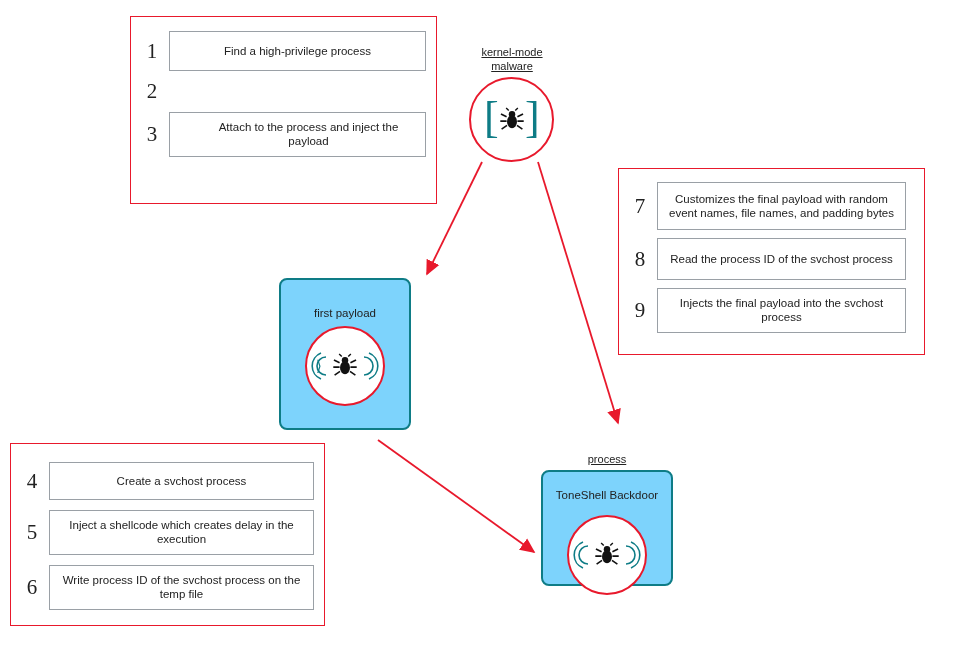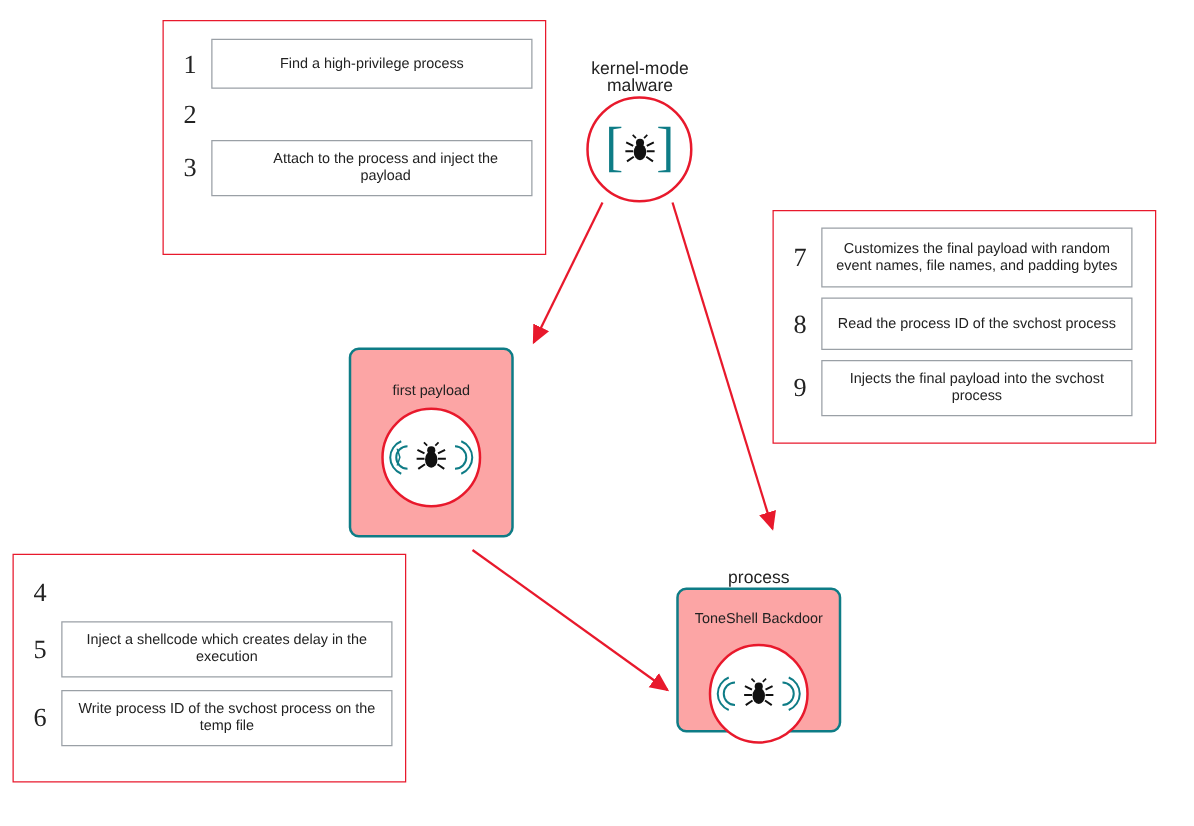--- a/index.html
+++ b/index.html
@@ -54,30 +54,31 @@
     padding: 7px 6px;
     line-height: 1.25;
     box-sizing: border-box;
     min-height: 38px;
     display: flex;
     align-items: center;
     justify-content: center;
   }
   .node-label {
     position: absolute;
-    font-size: 14px;
+    font-size: 11px;
     color: #222222;
     text-align: center;
     line-height: 1.25;
+    text-decoration: underline;
   }
   .node-box {
     position: absolute;
     border: 2px solid #0e7c86;
     border-radius: 8px;
-    background: #fca5a5;
+    background: #7dd3fc;
     box-sizing: border-box;
   }
   .inner-label {
     position: absolute;
     font-size: 11.5px;
     color: #222222;
     text-align: center;
     width: 100%;
     left: 0;
   }
@@ -150,20 +151,21 @@
     </div>
     <div class="step-row">
       <div class="step-num">9</div>
       <div class="step-box" style="min-height:42px;">Injects the final payload into the svchost process</div>
     </div>
   </div>
 
   <div class="step-group" style="left:10px; top:443px; width:315px; height:183px; padding:18px 10px 14px 4px;">
     <div class="step-row" style="margin-bottom:10px;">
       <div class="step-num">4</div>
+      <div class="step-box" style="min-height:38px;">Create a svchost process</div>
     </div>
     <div class="step-row" style="margin-bottom:10px;">
       <div class="step-num">5</div>
       <div class="step-box" style="min-height:42px;">Inject a shellcode which creates delay in the execution</div>
     </div>
     <div class="step-row">
       <div class="step-num">6</div>
       <div class="step-box" style="min-height:42px;">Write process ID of the svchost process on the temp file</div>
     </div>
   </div>

